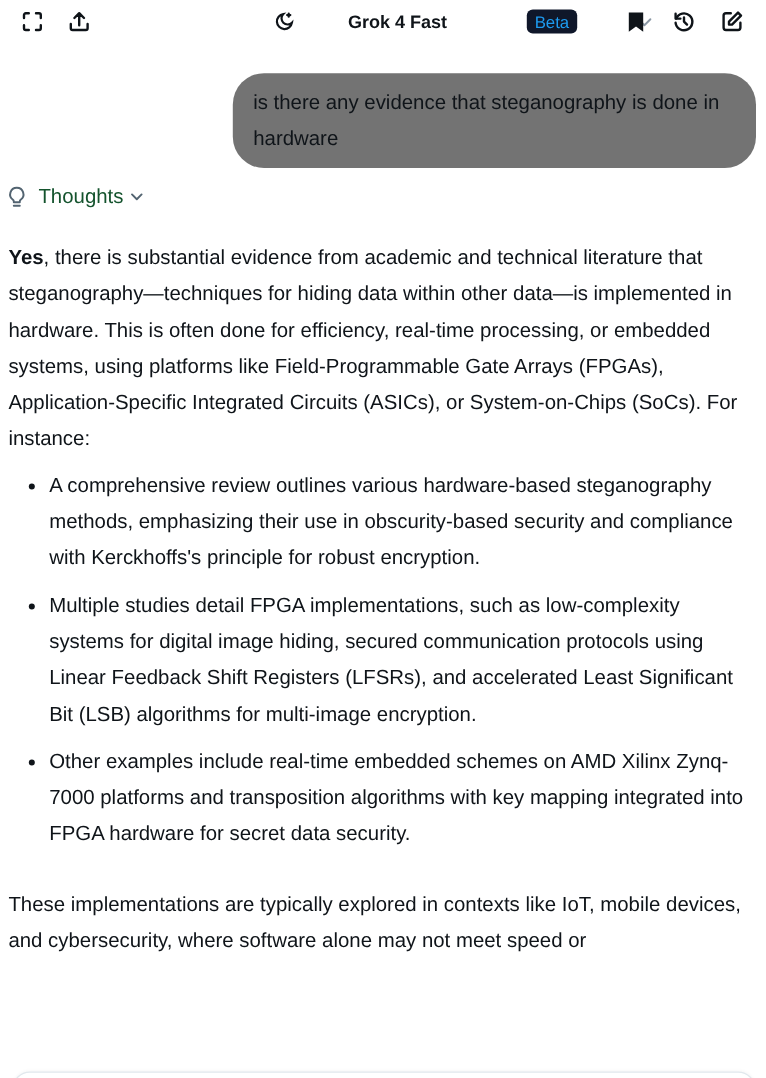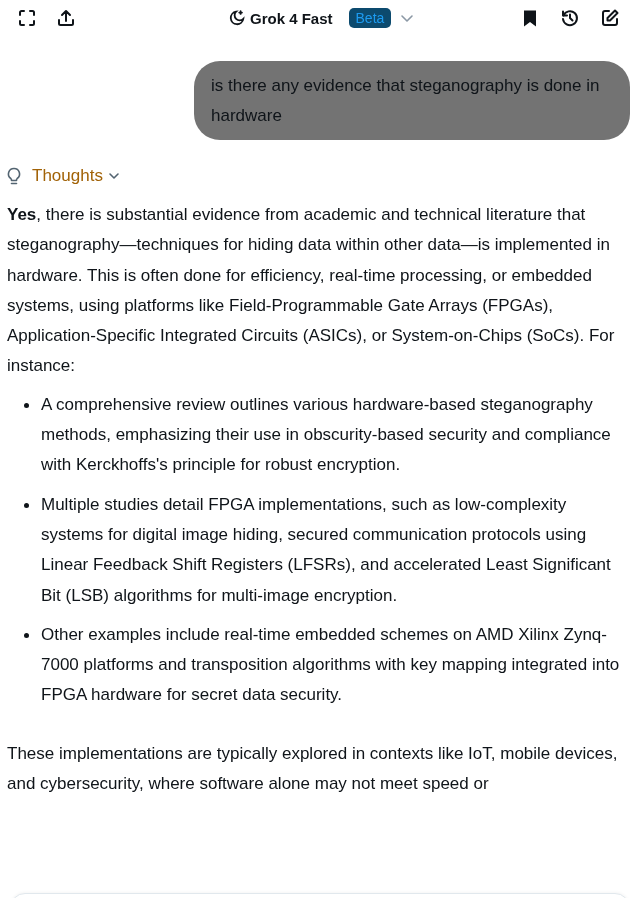--- a/index.html
+++ b/index.html
@@ -13,40 +13,40 @@
       position: absolute; top: 0; left: 0; width: 638px; height: 36px;
     }
     .icon-btn {
       position: absolute; width: 28px; height: 28px;
       display: flex; align-items: center; justify-content: center;
       cursor: pointer;
     }
     .icon-btn svg { width: 20px; height: 20px; }
     .title-wrap {
       position: absolute; left: 228px; top: 6px; height: 24px;
-      display: flex; align-items: center;
+      display: flex; align-items: center; gap: 40px;
     }
     .title-wrap .moon { width: 18px; height: 18px; margin-right: 4px; }
     .title-text { font-weight: 700; font-size: 15px; color: #0f1419; }
     .beta-badge {
-      margin-left: 16px; background: #0c4a6e; color: #1d9bf0;
+      margin-left: 26px; background: #0f172a; color: #1d9bf0;
       font-size: 14px; font-weight: 500; padding: 2px 7px; border-radius: 5px;
     }
     .title-chevron { margin-left: 8px; width: 16px; height: 16px; }
 
     .user-bubble {
       position: absolute; left: 194px; top: 61px; width: 436px; height: 79px;
       background: #737373; border-radius: 26px;
       padding: 10px 16px 0 17px;
       font-size: 17px; line-height: 30px; color: #0f1419;
     }
 
     .thoughts {
-      position: absolute; left: 6px; top: 164px; height: 24px;
-      display: flex; align-items: center; color: #a16207; cursor: pointer;
+      position: absolute; left: 6px; top: 152px; height: 24px;
+      display: flex; align-items: center; color: #14532d; cursor: pointer;
     }
     .thoughts .bulb { width: 16px; height: 18px; margin-right: 10px; }
     .thoughts .label { font-size: 17px; }
     .thoughts .chev { width: 14px; height: 14px; margin-left: 4px; }
 
     .answer {
       position: absolute; left: 7px; top: 200px; width: 626px;
       font-size: 17px; line-height: 30.3px; color: #0f1419;
     }
     .answer p { margin: 0; }

